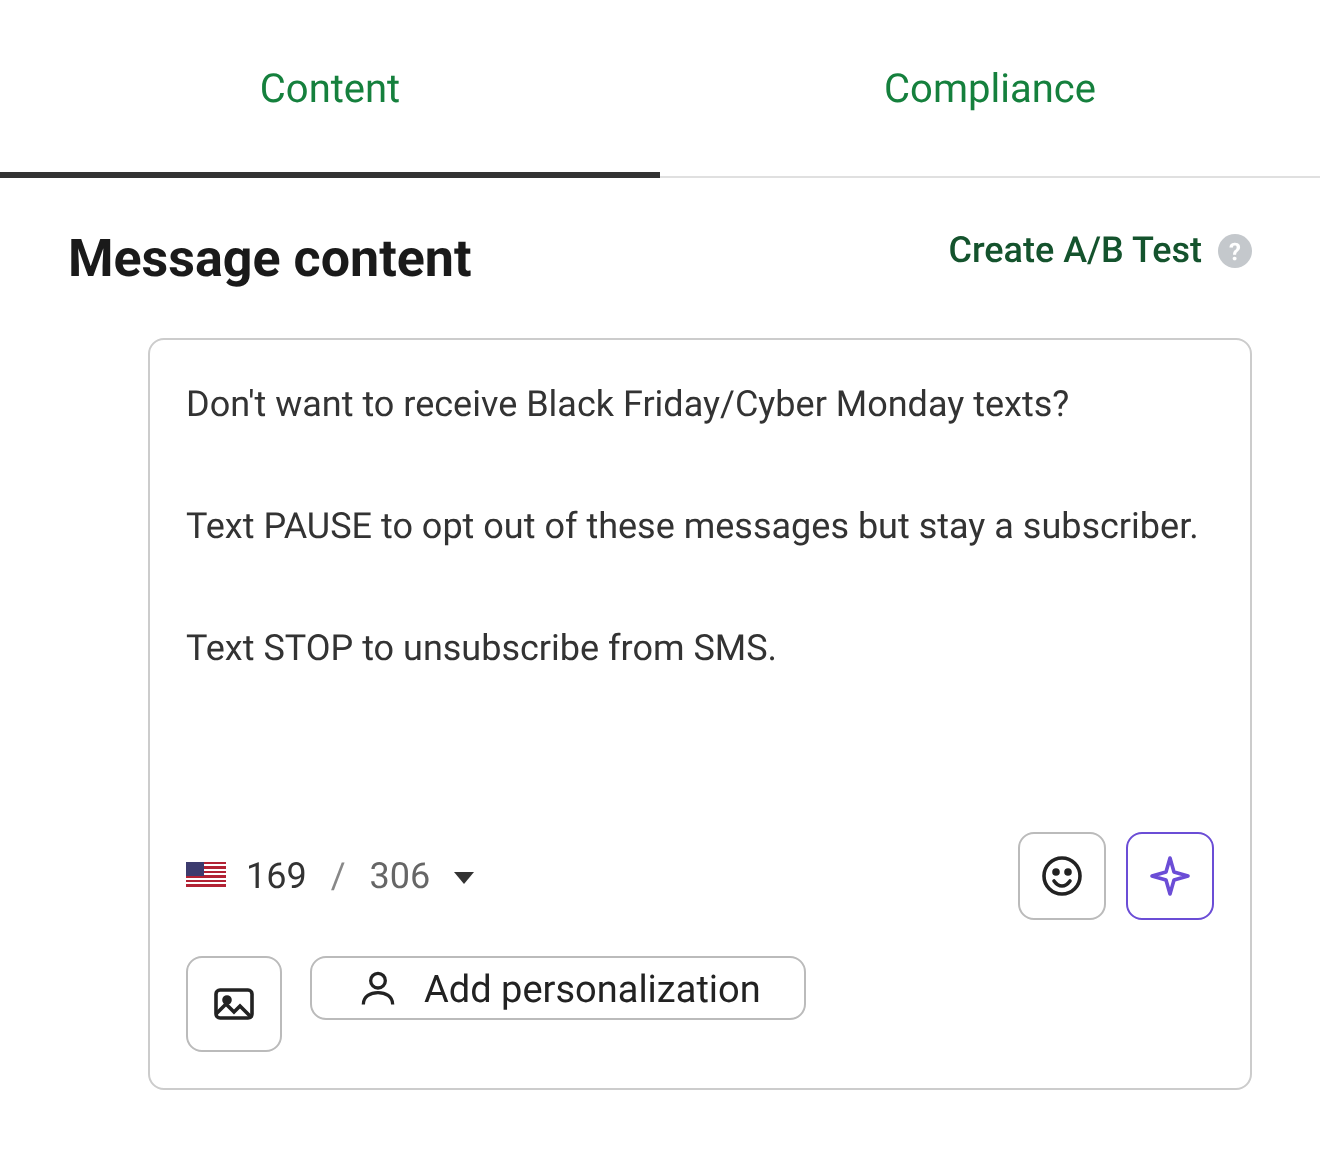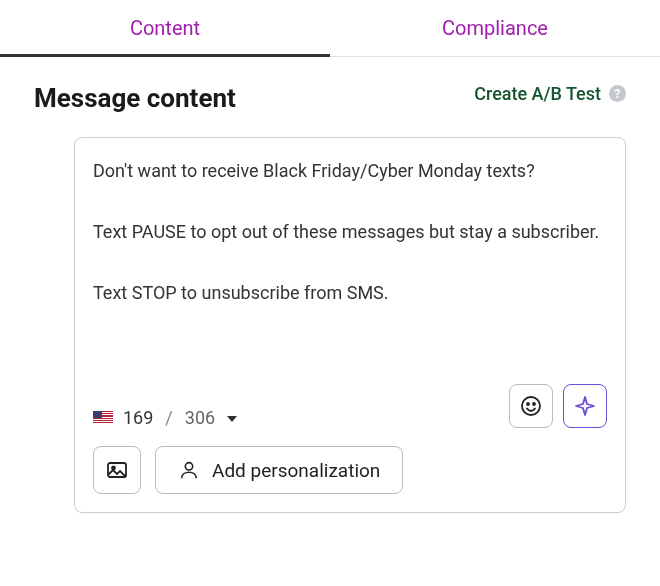--- a/index.html
+++ b/index.html
@@ -11,23 +11,23 @@
       color: #1a1a1a;
     }
     .tabs {
       display: flex;
       border-bottom: 1px solid #e0e0e0;
       position: relative;
     }
     .tab {
       flex: 1;
       text-align: center;
-      padding: 16px 0;
+      padding: 32px 0;
       font-size: 20px;
-      color: #a21caf;
+      color: #15803d;
       cursor: pointer;
       background: transparent;
       border: none;
       font-family: inherit;
     }
     .tab-underline {
       position: absolute;
       bottom: -1px;
       left: 0;
       width: 50%;
@@ -80,21 +80,21 @@
     }
     .message-text {
       font-size: 18px;
       line-height: 1.7;
       color: #333;
       white-space: pre-wrap;
       min-height: 200px;
     }
     .counter-row {
       display: flex;
-      align-items: flex-end;
+      align-items: center;
       justify-content: space-between;
       margin-top: 28px;
     }
     .counter-left {
       display: flex;
       align-items: center;
       gap: 10px;
       font-size: 18px;
       color: #333;
     }
@@ -159,21 +159,21 @@
       display: flex;
       align-items: center;
       justify-content: center;
       cursor: pointer;
     }
     .personalization-btn {
       display: flex;
       align-items: center;
       gap: 12px;
       padding: 0 22px;
-      height: 48px;
+      height: 32px;
       border: 1px solid #bbb;
       border-radius: 8px;
       background: #fff;
       font-size: 19px;
       color: #222;
       cursor: pointer;
       font-family: inherit;
     }
     svg { display: block; }
   </style>

